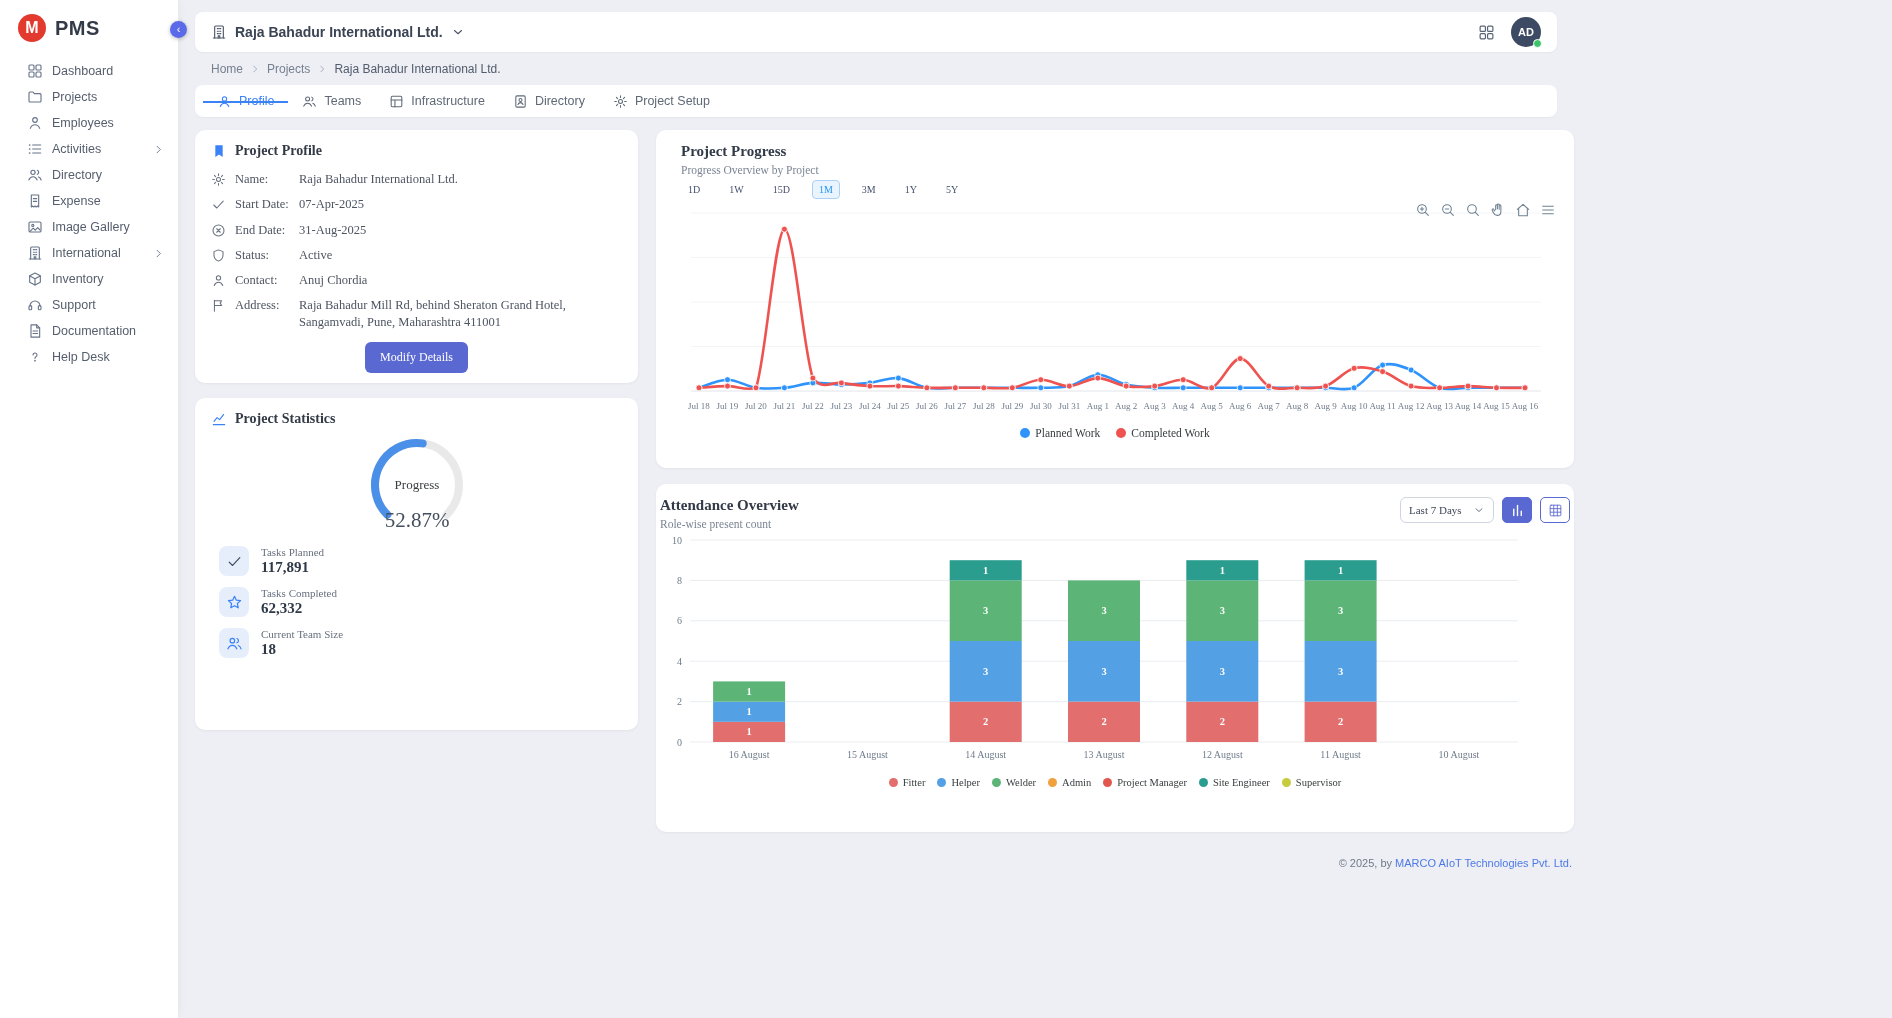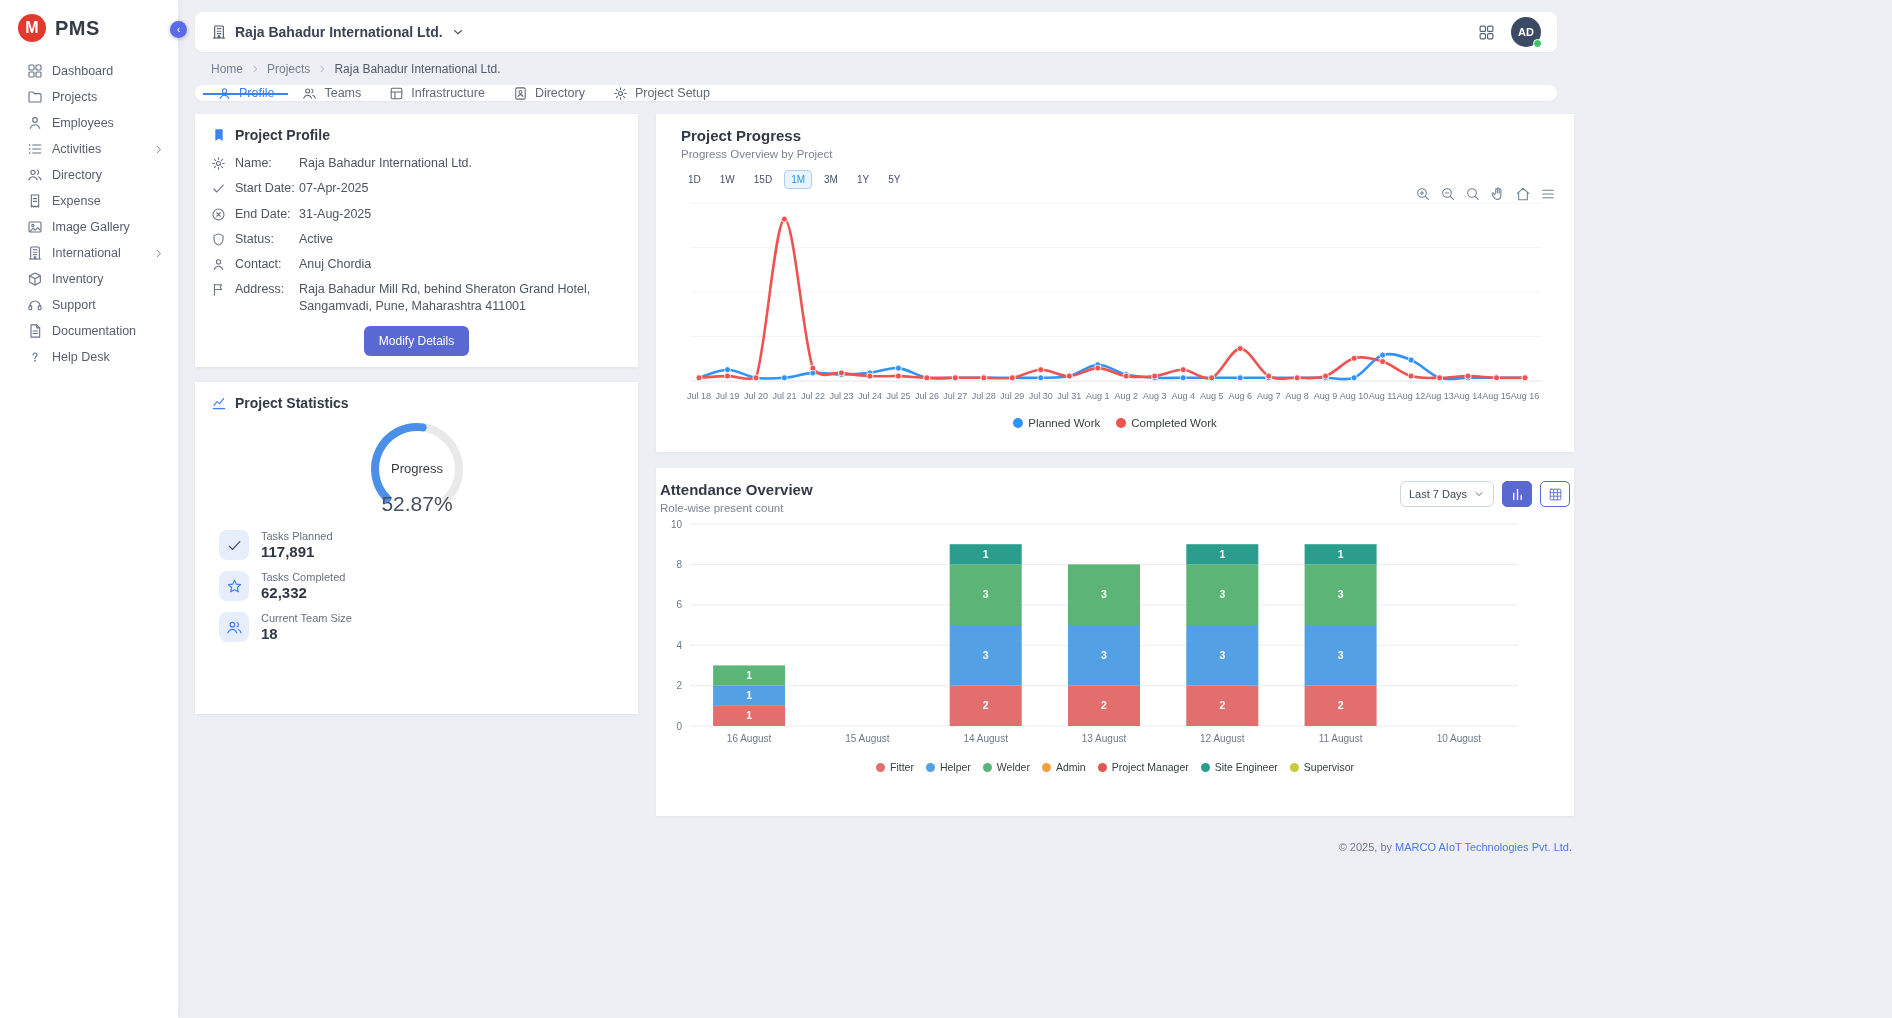--- a/index.html
+++ b/index.html
@@ -21,49 +21,49 @@
   .company { display:flex; align-items:center; gap:8px; font-size:14px; font-weight:bold; color:#3b4454; cursor:pointer; }
   .company svg { color:#4d5768; }
   .topbar-right { display:flex; align-items:center; gap:16px; }
   .apps-icon { color:#5a6576; display:flex; cursor:pointer; }
   .avatar { width:30px; height:30px; border-radius:50%; background:#3d4a63; color:#fff; font-size:11px; font-weight:bold; display:flex; align-items:center; justify-content:center; position:relative; cursor:pointer; }
   .avatar .dot { position:absolute; right:-1px; bottom:-1px; width:9px; height:9px; background:#3fc36a; border:1.5px solid #fff; border-radius:50%; }
   .breadcrumb { display:flex; align-items:center; gap:7px; font-size:12px; color:#76808f; margin:10px 4px 0 16px; }
   .bc-item { cursor:pointer; }
   .bc-item.last { color:#515b6b; cursor:default; }
   .bc-sep { display:flex; color:#9aa3b0; }
-  .tabbar { background:#fff; border-radius:8px; height:14px; display:flex; align-items:stretch; margin-top:9px; padding:8px 8px; box-shadow:0 1px 2px rgba(20,30,60,.04); }
+  .tabbar { background:#fff; border-radius:8px; height:14px; display:flex; align-items:stretch; margin-top:9px; padding:16px 8px; box-shadow:0 1px 2px rgba(20,30,60,.04); }
   .tab { display:flex; align-items:center; gap:7px; padding:0 14px; font-size:12.5px; color:#5f6977; cursor:pointer; border-bottom:2px solid transparent; }
   .tab.active { color:#3b82f6; border-bottom-color:#3b82f6; }
   .tab.active svg { color:#3b82f6; }
   .content { display:flex; gap:18px; margin-top:13px; align-items:flex-start; }
   .left-col { width:443px; flex:none; display:flex; flex-direction:column; gap:15px; }
   .right-col { flex:1; display:flex; flex-direction:column; gap:16px; }
-  .card { background:#fff; border-radius:0; box-shadow:0 1px 3px rgba(16,24,40,.05); }
+  .card { background:#fff; border-radius:10px; box-shadow:0 1px 3px rgba(16,24,40,.05);font-family:Liberation Serif, serif; }
   .card-title { display:flex; align-items:center; gap:8px; font-size:14px; font-weight:bold; color:#333a46; }
   .card-title svg { color:#3b82f6; }
   .profile-card { padding:13px 16px 14px; height:253px; }
   .fields { margin-top:12px; }
   .field-row { display:flex; align-items:flex-start; font-size:12.5px; margin-bottom:9px; line-height:1.3; }
   .f-icon { width:24px; flex:none; color:#6b7280; display:flex; padding-top:1px; }
   .f-label { width:64px; flex:none; color:#4d5562; }
   .f-value { flex:1; color:#4d5562; }
   .btn-primary { display:block; margin:12px auto 0; background:#5a68d2; color:#fff; border:none; border-radius:6px; font-size:12px; font-weight:500; padding:8px 15px; cursor:pointer; font-family:inherit; }
   .stats-card { padding:13px 16px; height:332px; }
   .gauge-wrap { display:flex; justify-content:center; margin-top:4px; }
   .stat-row { display:flex; align-items:center; gap:12px; margin:11px 0 0 8px; }
   .stat-ic { width:30px; height:30px; border-radius:8px; background:#e6eefc; display:flex; align-items:center; justify-content:center; color:#3b82f6; flex:none; }
   .stat-ic.dark { color:#3f4b63; }
   .stat-txt { display:flex; flex-direction:column; }
   .stat-label { font-size:11px; color:#68707f; }
   .stat-value { font-size:15px; font-weight:bold; color:#2f3847; margin-top:1px; }
   .pc-title { font-size:15px; font-weight:bold; color:#323a48; }
   .card-sub { font-size:11.5px; color:#7b8494; margin-top:4px; }
   .progress-card { padding:13px 25px 8px; height:338px; position:relative; }
-  .range-row { display:flex; gap:5px; margin-top:10px;align-items:center; }
+  .range-row { display:flex; gap:15px; margin-top:4px;align-items:center; }
   .range-btn { border:1px solid transparent; background:none; font-size:10px; color:#44506b; padding:3px 6px; border-radius:4px; cursor:pointer; font-family:inherit; }
   .range-btn.sel { color:#2196f3; border-color:#abd2f5; background:#eaf4fe; }
   .chart-toolbar { position:absolute; right:18px; top:72px; display:flex; gap:9px; color:#6e8192; }
   .tb-ic { display:flex; cursor:pointer; }
   svg.chart { display:block; }
   .legend { display:flex; justify-content:center; gap:16px; font-size:11.5px; color:#373d3f; margin-top:0; align-items:center; flex-wrap:wrap; }
   .legend i { display:inline-block; width:10px; height:10px; border-radius:50%; margin-right:5px; flex:none; }
   .lg-item { display:flex; align-items:center; cursor:pointer; }
   .attendance-card { padding:13px 4px 10px; height:348px; }
   .att-head { display:flex; justify-content:space-between; align-items:flex-start; }

